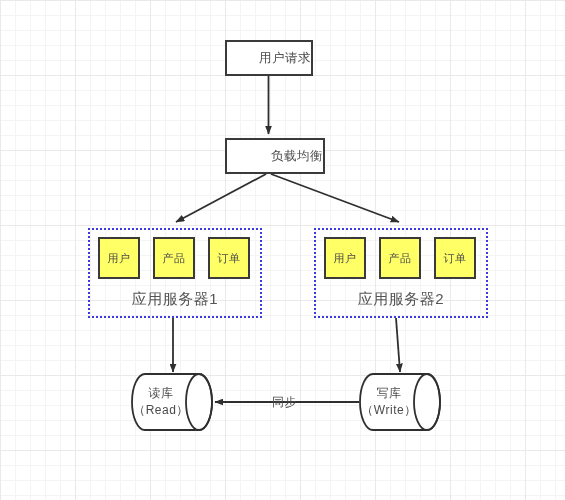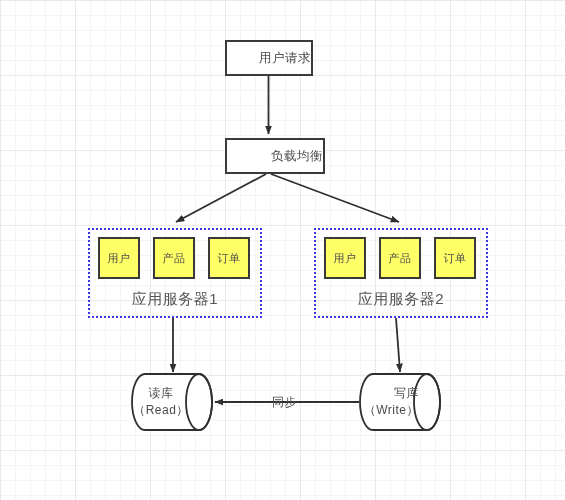--- a/index.html
+++ b/index.html
@@ -165,21 +165,21 @@
       <span>读库</span>
       <span>（Read）</span>
     </div>
   </div>
 
   <div class="db" style="left:359px; top:373px; width:82px; height:58px;">
     <svg width="82" height="58" viewBox="0 0 82 58" xmlns="http://www.w3.org/2000/svg">
       <path d="M 14 1 L 68 1 A 13 28 0 0 1 68 57 L 14 57 A 13 28 0 0 1 14 1 Z" fill="#ffffff" stroke="#2f2f2f" stroke-width="1.8"></path>
       <ellipse cx="68" cy="29" rx="13" ry="28" fill="none" stroke="#2f2f2f" stroke-width="1.8"></ellipse>
     </svg>
-    <div class="db-text" style="width:60px; height:58px;align-items:flex-end;">
+    <div class="db-text" style="width:60px; height:58px;">
       <span>写库</span>
       <span>（Write）</span>
     </div>
   </div>
 
   <div class="edge-label" style="left:272px; top:394px;">同步</div>
 
 </div>
 
 </body></html>

